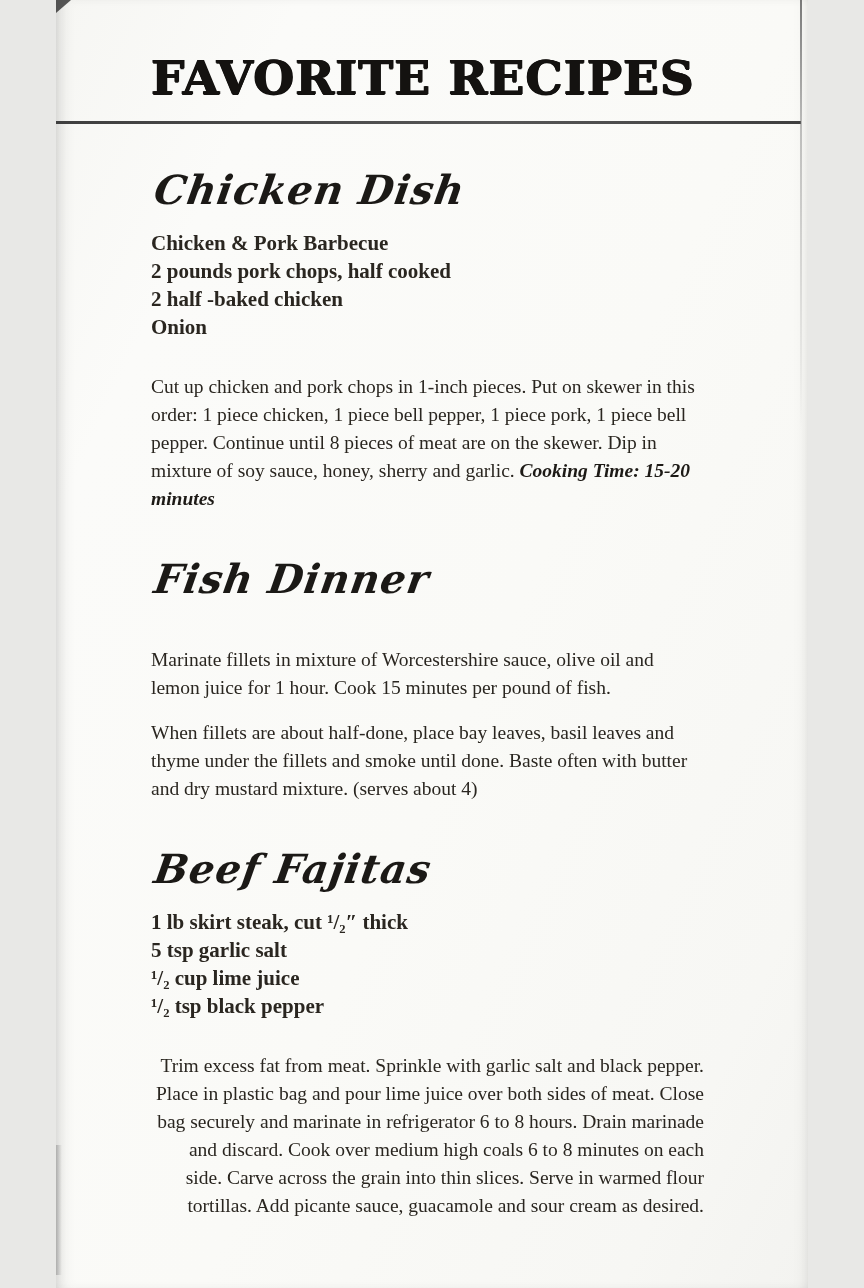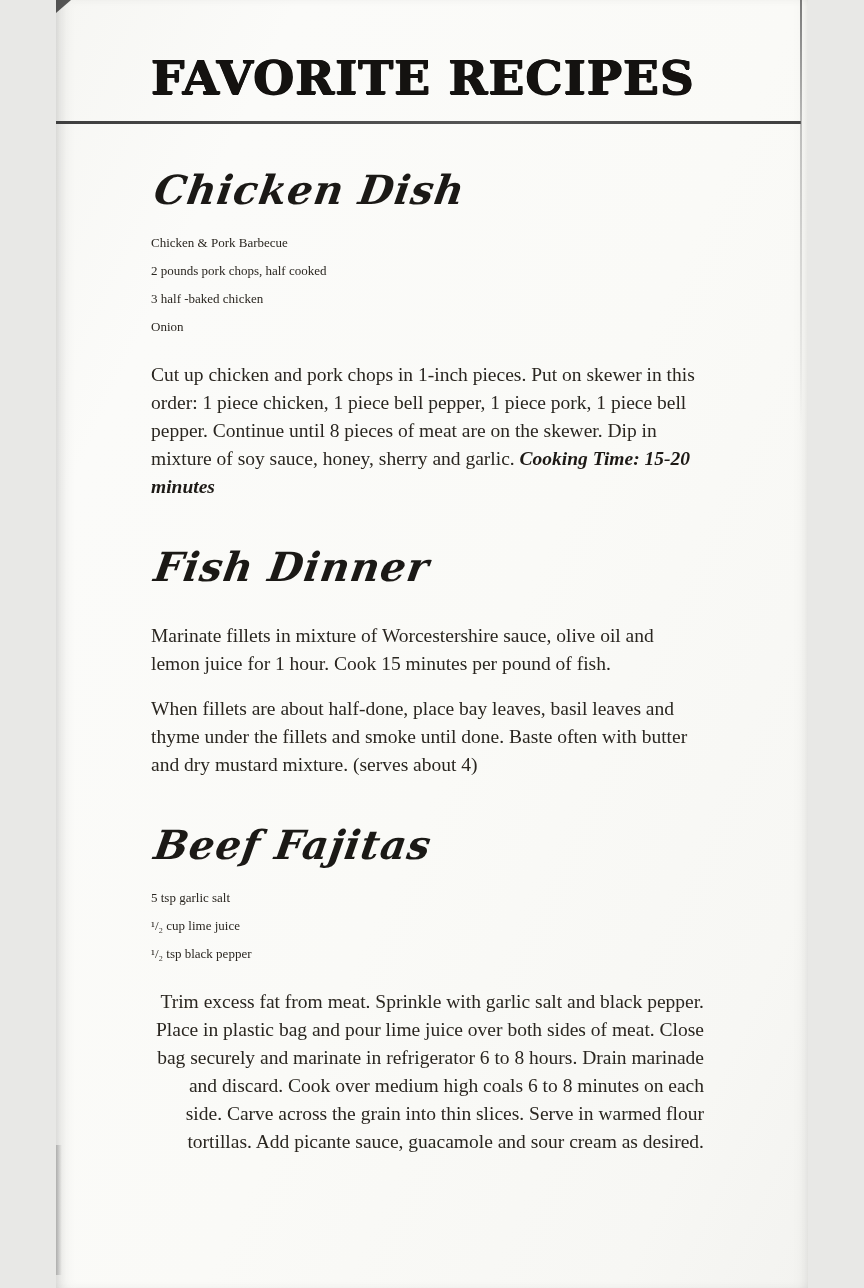--- a/index.html
+++ b/index.html
@@ -42,27 +42,28 @@
     color:#1b1916;
     transform:skewX(-9deg);
     transform-origin:left bottom;
     margin-bottom:12px;
   }
   .ing-cols { display:flex; margin-top:4px; }
   .ing-col { list-style:none; }
   .ing-col.left { width:294px; flex:0 0 294px; }
   .ing-col.right { flex:1; }
   .ing-col li {
-    font-size:13px;
+    font-size:21px;
     line-height:28px;
     color:#2a2620;
     white-space:nowrap;
+    font-weight:bold;
   }
   p.body {
-    margin-top:20px;
+    margin-top:32px;
     font-size:19.5px;
     line-height:28px;
     color:#2a2620;
   }
   p.body.tight { margin-top:17px; }
   .cooking-time { font-weight:bold; font-style:italic; color:#1d1a16; }
 
   .chicken-instructions { max-width:676px; }
   .fish-p1 { max-width:700px; }
   .fish-p2 { max-width:716px; }
@@ -102,37 +103,38 @@
   <div class="title-rule"></div>
 
   <div class="content">
 
     <section class="recipe">
       <h2 class="recipe-title">Chicken Dish</h2>
       <div class="ing-cols">
         <ul class="ing-col left">
           <li>Chicken &amp; Pork Barbecue</li>
           <li>2 pounds pork chops, half cooked</li>
-          <li>3 half -baked chicken</li>
+          <li>2 half -baked chicken</li>
           <li>Onion</li>
         </ul>
       </div>
       <p class="body chicken-instructions"><span>Cut up chicken and pork chops in 1-inch pieces. Put on skewer in this order: 1 piece chicken, 1 piece bell pepper, 1 piece pork, 1 piece bell pepper. Continue until 8 pieces of meat are on the skewer. Dip in mixture of soy sauce, honey, sherry and garlic. </span><span class="cooking-time">Cooking Time: 15-20 minutes</span></p>
     </section>
 
     <section class="recipe">
       <h2 class="recipe-title">Fish Dinner</h2>
       <p class="body fish-p1">Marinate fillets in mixture of Worcestershire sauce, olive oil and lemon juice for 1 hour. Cook 15 minutes per pound of fish.</p>
       <p class="body tight fish-p2">When fillets are about half-done, place bay leaves, basil leaves and thyme under the fillets and smoke until done. Baste often with butter and dry mustard mixture. (serves about 4)</p>
     </section>
 
     <section class="recipe">
       <h2 class="recipe-title">Beef Fajitas</h2>
       <div class="ing-cols">
         <ul class="ing-col left">
+          <li>1 lb  skirt steak, cut ¹/₂″ thick</li>
           <li>5 tsp garlic salt</li>
           <li>¹/₂ cup lime juice</li>
           <li>¹/₂ tsp black pepper</li>
         </ul>
       </div>
       <p class="body beef-p1">Trim excess fat from meat. Sprinkle with garlic salt and black pepper. Place in plastic bag and pour lime juice over both sides of meat. Close bag securely and marinate in refrigerator 6 to 8 hours. Drain marinade and discard. Cook over medium high coals 6 to 8 minutes on each side. Carve across the grain into thin slices. Serve in warmed flour tortillas. Add picante sauce, guacamole and sour cream as desired.</p>
     </section>
 
   </div>
 </div>

